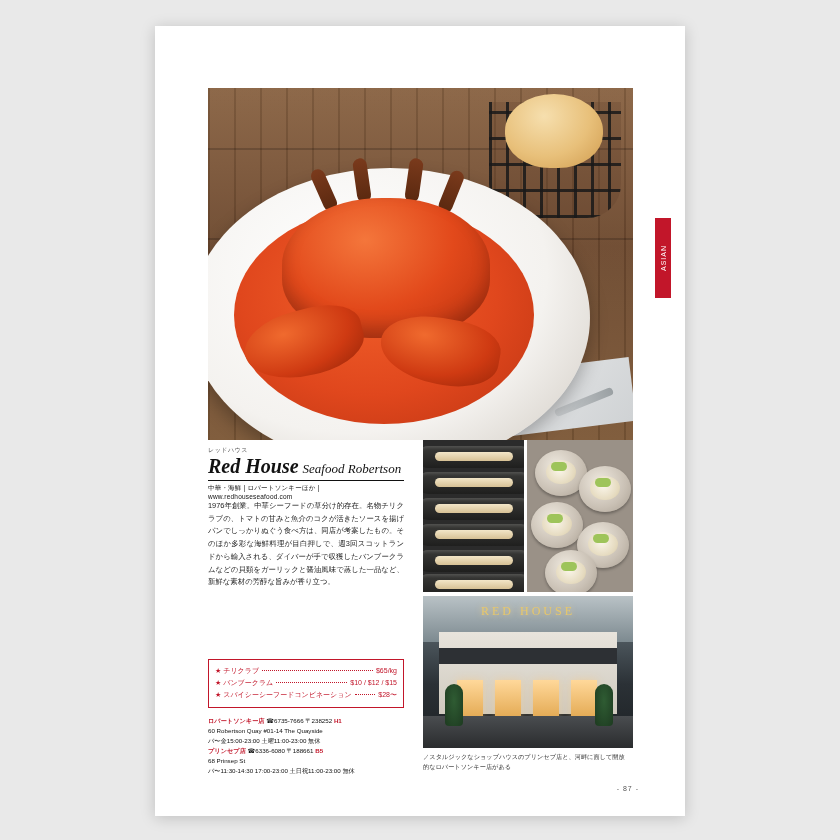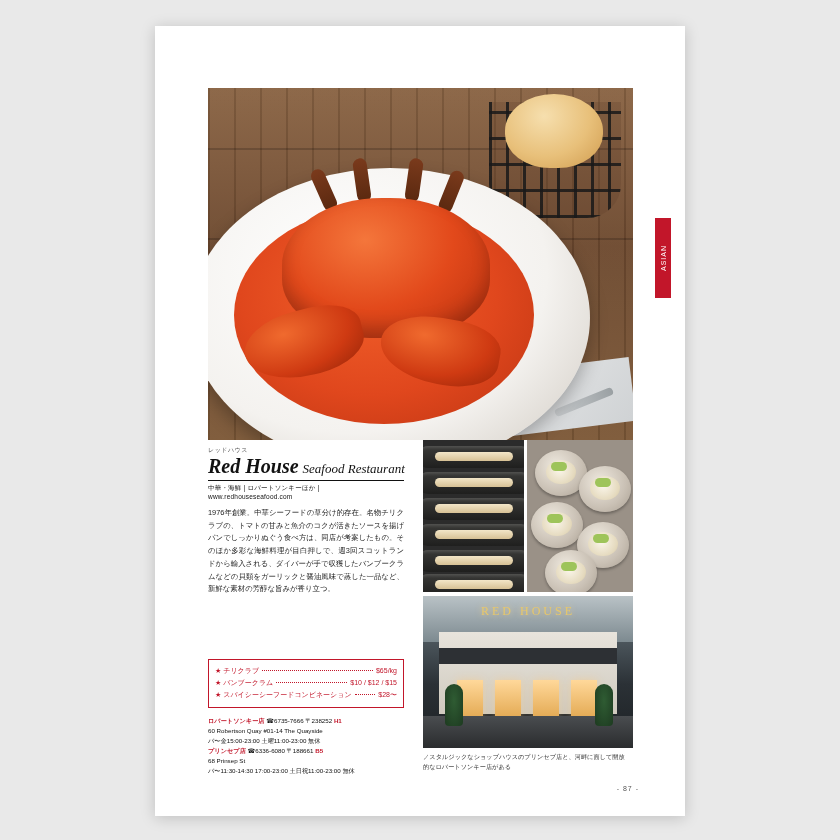--- a/index.html
+++ b/index.html
@@ -311,21 +311,21 @@
   .headline {
     margin-top: 8px;
     color: #c2162a;
     font-family: "Liberation Serif", serif;
     font-size: 14.5px;
     font-weight: bold;
     line-height: 1.42;
     letter-spacing: 0.5px;
   }
   .body-text {
-    margin-top: 7px;
+    margin-top: 0;
     font-size: 7.4px;
     line-height: 1.72;
     color: #1b1b1b;
     text-align: justify;
   }
 
   
   .price-box {
     position: absolute;
     left: 53px;
@@ -414,21 +414,21 @@
       <div class="leg" style="left:228px; top:80px; transform:rotate(22deg);"></div>
       <div class="crab-body"></div>
       <div class="claw l"></div>
       <div class="claw r"></div>
     </div>
 
     <div class="col-left">
       <div class="kana-small">レッドハウス</div>
       <div class="title-line">
         <span class="brand">Red House</span>
-        <span class="sub">Seafood Restaurant</span>
+        <span class="sub">Seafood Robertson</span>
       </div>
       <hr class="rule">
       <div class="meta">中華・海鮮 | ロバートソンキーほか | www.redhouseseafood.com</div>
       <div class="body-text">1976年創業。中華シーフードの草分け的存在。名物チリクラブの、トマトの甘みと魚介のコクが活きたソースを揚げパンでしっかりぬぐう食べ方は、同店が考案したもの。そのほか多彩な海鮮料理が目白押しで、週3回スコットランドから輸入される、ダイバーが手で収獲したバンブークラムなどの貝類をガーリックと醤油風味で蒸した一品など、新鮮な素材の芳醇な旨みが香り立つ。</div>
     </div>
 
     <div class="price-box">
       <div class="price-row">
         <span class="star">★</span>
         <span class="nm">チリクラブ</span>

